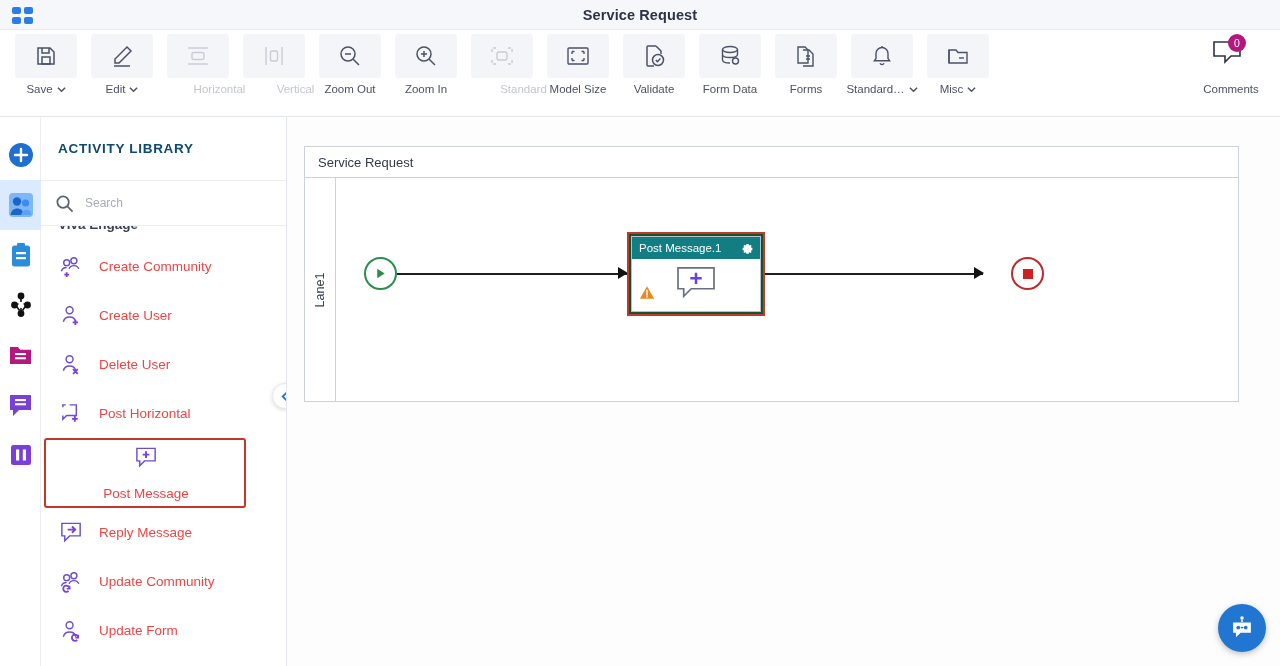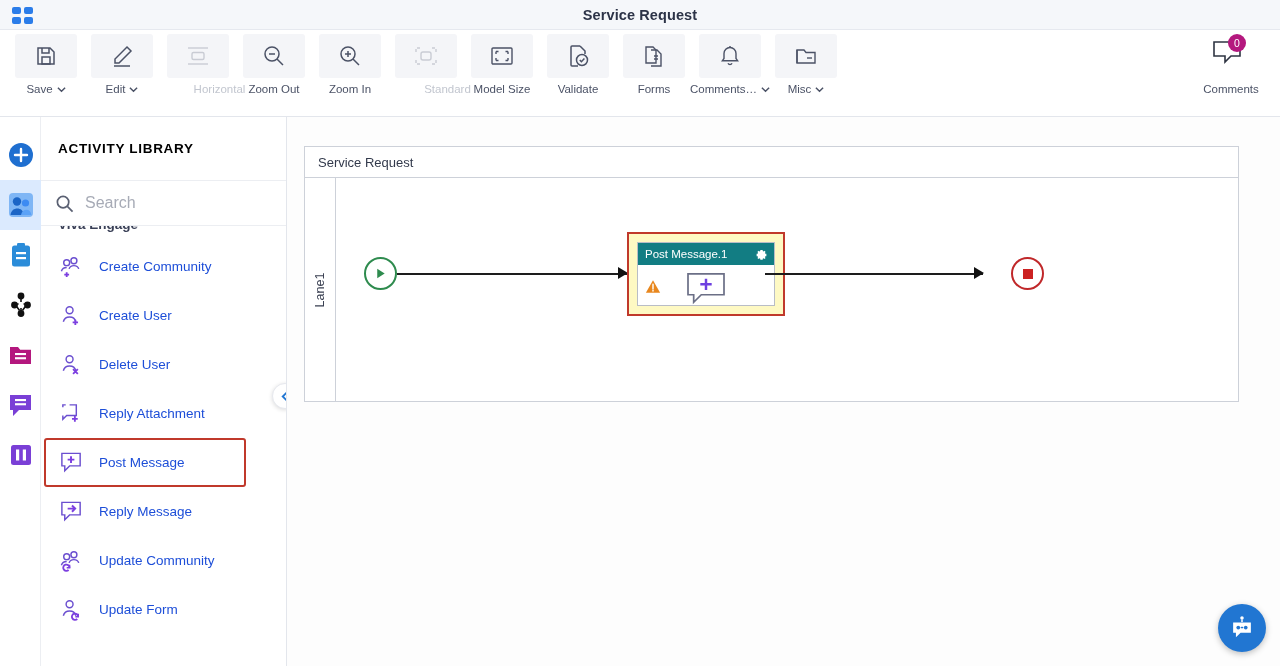--- a/index.html
+++ b/index.html
@@ -92,31 +92,31 @@
     background: #ffffff;
     border-right: 1px solid #e3e6ec;
     overflow: hidden;
   }
   .panel-head {
     height: 64px; display: flex; align-items: center;
     padding-left: 17px;
     border-bottom: 1px solid #eceef2;
   }
   .panel-head span {
-    font-size: 13.5px; color: #000000; font-weight: 600;
+    font-size: 13.5px; color: #0c4a6e; font-weight: 600;
     letter-spacing: .7px;
   }
   .searchbar {
     height: 45px; display: flex; align-items: center;
     padding: 0 14px; gap: 11px;
     border-bottom: 1px solid #eceef2;
     background: #fff; position: relative; z-index: 3;
   }
   .searchbar input {
-    border: none; outline: none; font-size: 16px;
+    border: none; outline: none; font-size: 12px;
     color: #35394a; width: 170px;
     font-family: "Liberation Sans", sans-serif;
   }
   .searchbar input::placeholder { color: #a7abb6; }
 
   .grouphead {
     position: relative;
     height: 20px; margin-top: -4px;
     padding: 0 14px 0 17px;
     display: flex; align-items: center; justify-content: space-between;
@@ -125,24 +125,24 @@
   }
   .grouphead .ghtext { position: relative; top: -8px; }
   .grouphead .ghchev { position: relative; top: -8px; }
 
   .list { position: relative; }
   .litem {
     min-height: 49px; display: flex; align-items: center;
     padding: 4px 10px 4px 17px; gap: 14px; cursor: pointer;
   }
   .litem .licon { width: 27px; flex: 0 0 27px; display:flex; align-items:center; justify-content:center; }
-  .litem .ltext { font-size: 13.5px; color: #1d4ed8; line-height: 17px; max-width: 130px; text-align: center; }
+  .litem .ltext { font-size: 13.5px; color: #ef4444; line-height: 17px; max-width: 130px; text-align: center; }
   .litem.selected {
     border: 2px solid #c0392b; border-radius: 3px;
-    margin: 0 40px 0 3px; padding-left: 12px;
+    margin: 0 40px 0 3px; padding-left: 12px; flex-direction: column;
   }
 
   .collapse-btn {
     position: absolute; right: -12px; top: 266px;
     width: 26px; height: 26px; border-radius: 50%;
     background: #fff; border: 1px solid #e6e8ee;
     box-shadow: 0 1px 4px rgba(0,0,0,.14);
     display: flex; align-items: center; justify-content: center;
     cursor: pointer; z-index: 5;
   }
@@ -195,23 +195,23 @@
     position: absolute; height: 1.5px; background: #1d1d1d; top: 95px;
   }
   .arrow-head {
     position: absolute; top: 89px; width: 0; height: 0;
     border-top: 6px solid transparent; border-bottom: 6px solid transparent;
     border-left: 10px solid #111;
   }
 
   .task {
     position: absolute; left: 291px; top: 54px;
-    width: 158px; height: 84px;
-    border: 2.5px solid #c0392b; background: #fef9c3;
-    padding: 8px;
+    width: 138px; height: 84px;
+    border: 2.5px solid #c0392b; background: #14532d;
+    padding: 2px;
   }
   .task-inner { width: 100%; height: 100%; border: 1px solid #b9bdc6; background:#fff; position: relative; }
   .task-head {
     height: 22px; background: #127d83;
     display: flex; align-items: center; justify-content: space-between;
     padding: 0 6px 0 7px;
   }
   .task-head .tname { font-size: 11.5px; color: #fff; }
   .task-body { position: relative; height: calc(100% - 22px); }
   .task-body .bubble { position: absolute; left: 50%; top: 7px; transform: translateX(-50%); }
@@ -280,20 +280,32 @@
         <line x1="3" y1="3" x2="23" y2="3"></line>
           <rect x="7" y="7.5" width="12" height="7" rx="1.5"></rect>
           <line x1="3" y1="19" x2="23" y2="19"></line>
       </svg>
     </div>
     <div class="lbl">
         <span>Horizontal</span>
       </div>
   </div>
 
+  <div class="tbtn disabled">
+    <div class="ico">
+      <svg width="22" height="24" viewBox="0 0 22 24" fill="none" stroke="#c9ccd4" stroke-width="1.4">
+        <line x1="3" y1="3" x2="3" y2="21"></line>
+          <rect x="7.5" y="7" width="7" height="10" rx="1.5"></rect>
+          <line x1="19" y1="3" x2="19" y2="21"></line>
+      </svg>
+    </div>
+    <div class="lbl">
+        <span>Vertical</span>
+      </div>
+  </div>
 
   <div class="tbtn">
     <div class="ico">
       <svg width="24" height="24" viewBox="0 0 24 24" fill="none" stroke="#4b5266" stroke-width="1.5">
         <circle cx="10" cy="10" r="7"></circle>
           <line x1="15" y1="15" x2="21" y2="21"></line>
           <line x1="7" y1="10" x2="13" y2="10"></line>
       </svg>
     </div>
     <div class="lbl">
@@ -349,20 +361,33 @@
         <circle cx="16" cy="16" r="5.5"></circle>
           <path d="M13.8 16l1.6 1.7 3-3.2"></path>
       </svg>
     </div>
     <div class="lbl">
         <span>Validate</span>
       </div>
   </div>
 
 
+  <div class="tbtn">
+    <div class="ico">
+      <svg width="24" height="24" viewBox="0 0 24 24" fill="none" stroke="#4b5266" stroke-width="1.4">
+        <ellipse cx="12" cy="5.5" rx="7.5" ry="3"></ellipse>
+          <path d="M4.5 5.5v5c0 1.7 3.4 3 7.5 3s7.5-1.3 7.5-3v-5"></path>
+        <path d="M4.5 11v5c0 1.7 3.4 3 7.5 3"></path>
+          <circle cx="17.5" cy="17" r="3"></circle>
+      </svg>
+    </div>
+    <div class="lbl">
+        <span>Form Data</span>
+      </div>
+  </div>
 
   <div class="tbtn">
     <div class="ico">
       <svg width="24" height="24" viewBox="0 0 24 24" fill="none" stroke="#4b5266" stroke-width="1.4">
         <path d="M4 3h7l3 3v13H4z"></path>
           <path d="M9 6h6l4 4v12H9"></path>
           <path d="M12 12h4M12 15h4"></path>
       </svg>
     </div>
     <div class="lbl">
@@ -372,21 +397,21 @@
 
   <div class="tbtn">
     <div class="ico">
       <svg width="24" height="24" viewBox="0 0 24 24" fill="none" stroke="#4b5266" stroke-width="1.4">
         <path d="M12 3.5a6 6 0 00-6 6v5l-1.6 2.2h15.2L18 14.5v-5a6 6 0 00-6-6z"></path>
         <path d="M12 2v1.5"></path>
           <path d="M10 19.2a2.2 2.2 0 004 0"></path>
       </svg>
     </div>
     <div class="lbl">
-        <span>Comments…</span>
+        <span>Standard…</span>
       <span class="caret">
           <svg width="9" height="9" viewBox="0 0 10 10">
             <path d="M1 3l4 4 4-4" stroke="#4b5266" stroke-width="1.6" fill="none"></path>
           </svg>
         </span>
       </div>
   </div>
 
   <div class="tbtn">
     <div class="ico">
@@ -549,21 +574,21 @@
     </div>
 
     <div class="litem">
       <span class="licon">
         <svg width="25" height="25" viewBox="0 0 26 26" fill="none" stroke="#6b4fd0" stroke-width="1.5">
           <path d="M4 6.5V4h3"></path>
             <path d="M11 4h7v11H8l-4 4v-4"></path>
           <path d="M16.5 15.5v6M13.5 18.5h6" stroke="#7c3fe0" stroke-width="1.9"></path>
         </svg>
       </span>
-      <span class="ltext">Reply Attachment</span>
+      <span class="ltext">Post Horizontal</span>
     </div>
 
     <div class="litem selected">
       <span class="licon">
         <svg width="25" height="25" viewBox="0 0 26 26" fill="none" stroke="#6b4fd0" stroke-width="1.5">
           <path d="M3 3.5h19v13h-11l-5 5v-5H3z"></path>
           <path d="M12.5 6.5v7M9 10h7" stroke="#7c3fe0" stroke-width="2"></path>
         </svg>
       </span>
       <span class="ltext">Post Message</span>

